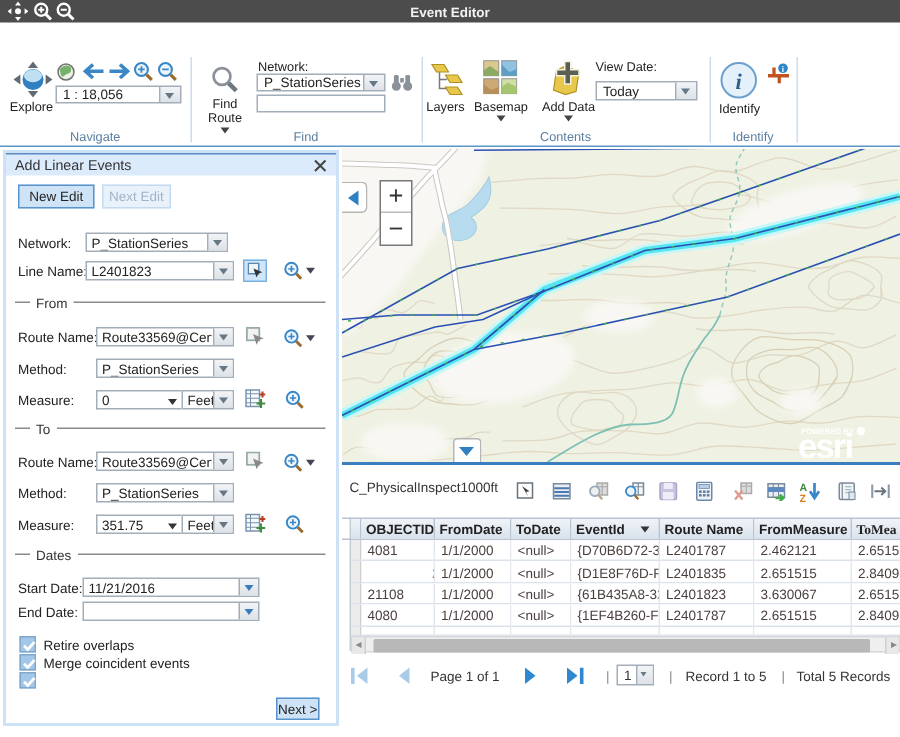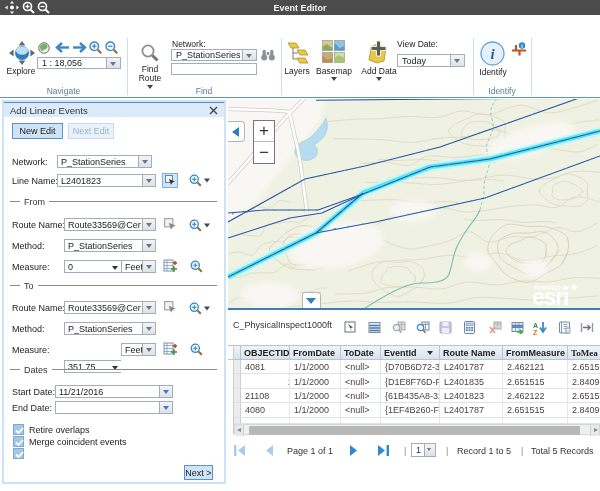--- a/index.html
+++ b/index.html
@@ -187,20 +187,21 @@
       </svg>
 <div class="ricon-label" style="left:358px;top:31px;width:42px;">Add Data</div>
 <i class="darr" style="left:376px;top:42px;border-top-color:#444;"></i>
 <div class="ricon-label" style="left:397px;top:4px;width:70px;text-align:left;">View Date:</div>
 <div class="combo" style="left:397px;top:19px;width:68px;height:13px;">
         <span class="ctext" style="top:1px">Today</span>
         <span class="cbtn">
           <i class="darr" style="left:3px;top:4px"></i>
         </span>
       </div>
+<div class="glabel" style="left:281px;width:192px;">Contents</div>
 <div class="gsep" style="left:473px;"></div>
 
 <svg class="abs" style="left:480px;top:6px" width="25" height="25" viewBox="0 0 25 25">
         <circle cx="12.5" cy="12.5" r="11.5" fill="#e4f0fa" stroke="#6aa0cf" stroke-width="1.3"></circle>
         <text x="12.5" y="18" text-anchor="middle" font-family="Liberation Serif,serif" font-size="15" font-style="italic" font-weight="bold" fill="#2c5f8a">i</text>
       </svg>
 <div class="ricon-label" style="left:474px;top:32px;width:38px;">Identify</div>
 <svg class="abs" style="left:511px;top:7px" width="16" height="15" viewBox="0 0 16 15">
         <path d="M1 8.5h14M5 3v5.5M8.5 8.5v5" stroke="#c2521f" stroke-width="2.2"></path>
         <circle cx="11" cy="3.5" r="3.2" fill="#2e86c8"></circle>
@@ -324,21 +325,21 @@
           <path d="M15 4.5h6l-3 4z" fill="#445"></path>
         </svg>
 <div class="prow-label" style="left:8px;top:222px;">Method:</div>
 <div class="pdd" style="left:60px;top:220px;width:92px;">
           <span class="ctext">P_StationSeries</span>
           <span class="cbtn">
             <i class="darr" style="left:3px;top:4px"></i>
           </span>
         </div>
 <div class="prow-label" style="left:8px;top:243px;">Measure:</div>
-<div class="pdd" style="left:60px;top:258px;width:57px;border-right:none;">
+<div class="pdd" style="left:60px;top:241px;width:57px;border-right:none;">
           <span class="ctext">351.75</span>
           <i class="darr" style="right:3px;top:5px;border-top-color:#333;"></i>
         </div>
 <div class="pdd" style="left:117px;top:241px;width:35px;">
           <span class="ctext">Feet</span>
           <span class="cbtn">
             <i class="darr" style="left:3px;top:4px"></i>
           </span>
         </div>
 <svg class="abs" style="left:159px;top:240px" width="14" height="14" viewBox="0 0 14 14">
@@ -592,21 +593,21 @@
 <div class="gc" style="left:275px;width:65px;">2.651515</div>
 <div class="gc" style="left:340px;width:32px;border-right:none;">2.84091</div>
 </div>
 <div class="grow" style="top:77.8px;">
 <div class="gc sel" style="left:6px;width:7px;"></div>
 <div class="gc" style="left:13px;width:49px;">21108</div>
 <div class="gc" style="left:62px;width:51px;">1/1/2000</div>
 <div class="gc" style="left:113px;width:40px;">&lt;null&gt;</div>
 <div class="gc" style="left:153px;width:59px;">{61B435A8-32</div>
 <div class="gc" style="left:212px;width:63px;">L2401823</div>
-<div class="gc" style="left:275px;width:65px;">2.462122</div>
+<div class="gc" style="left:275px;width:65px;">3.630067</div>
 <div class="gc" style="left:340px;width:32px;border-right:none;">2.65151</div>
 </div>
 <div class="grow" style="top:92.2px;">
 <div class="gc sel" style="left:6px;width:7px;"></div>
 <div class="gc" style="left:13px;width:49px;">4080</div>
 <div class="gc" style="left:62px;width:51px;">1/1/2000</div>
 <div class="gc" style="left:113px;width:40px;">&lt;null&gt;</div>
 <div class="gc" style="left:153px;width:59px;">{1EF4B260-F0</div>
 <div class="gc" style="left:212px;width:63px;">L2401787</div>
 <div class="gc" style="left:275px;width:65px;">2.651515</div>

